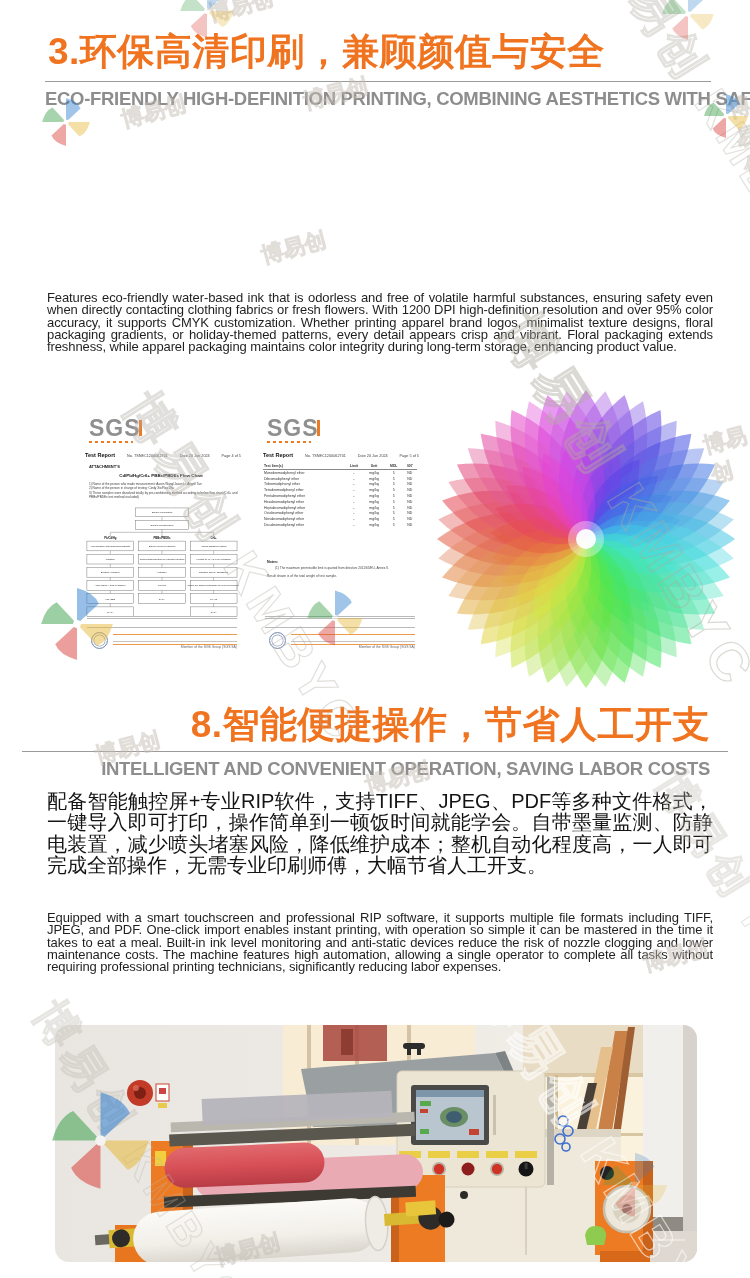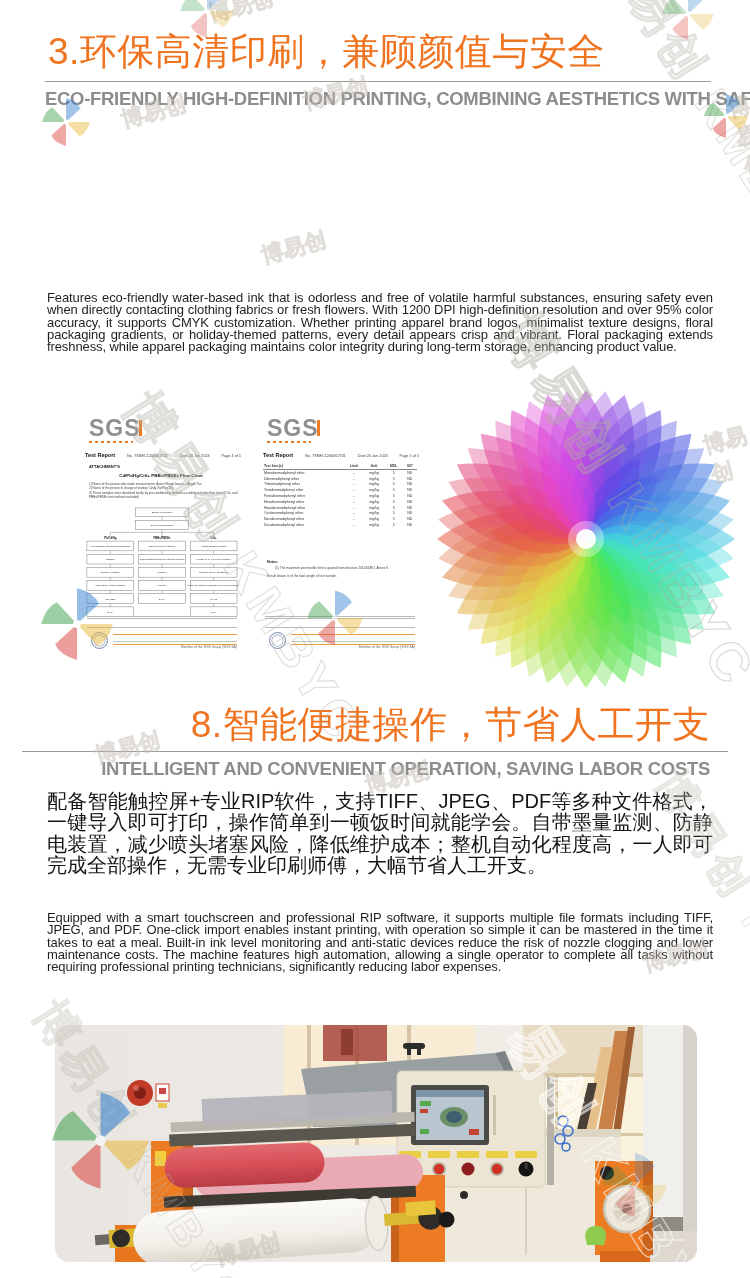--- a/index.html
+++ b/index.html
@@ -1,20 +1,20 @@
 <!DOCTYPE html>
 <html><head>
 <meta charset="utf-8">
 <style>
   html,body{margin:0;padding:0;background:#fff;}
   #page{position:relative;width:750px;height:1278px;background:#fff;overflow:hidden;
         font-family:"Liberation Sans","DejaVu Sans",sans-serif;}
   .abs{position:absolute;}
   
-  .h-orange{font-weight:400;font-size:37px;line-height:44px;color:#F0731F;
+  .h-orange{font-weight:700;font-size:37px;line-height:44px;color:#F0731F;
             letter-spacing:0.5px;white-space:nowrap;z-index:2;}
   .divider{height:1px;background:#9b9b9b;z-index:2;}
   .sub-en{font-weight:700;font-size:18.5px;color:#8D8D8D;letter-spacing:-0.3px;
           white-space:nowrap;z-index:2;}
   
   .body-cn{font-size:20px;line-height:21.3px;color:#141414;text-align:justify;z-index:2;}
   .body-en{font-size:13px;line-height:12.3px;color:#1f1f1f;text-align:justify;
            letter-spacing:-0.1px;z-index:2;}
   
   .doc{width:172px;height:242px;background:#fff;z-index:2;font-size:4px;color:#333;}

